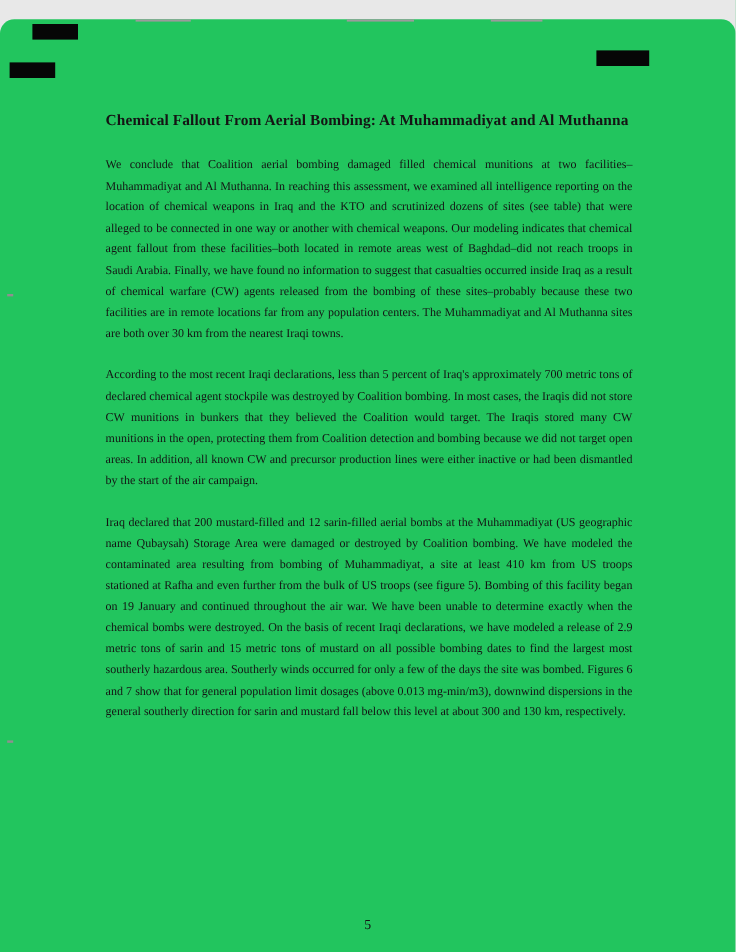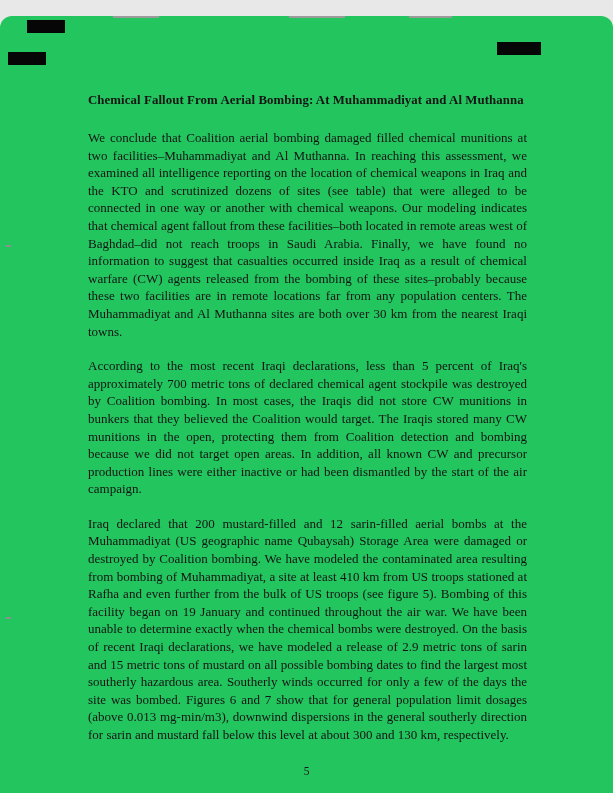--- a/index.html
+++ b/index.html
@@ -32,21 +32,21 @@
     top: 77px;
     width: 439px;
   }
   .doc-title {
     font-size: 12.8px;
     font-weight: bold;
     letter-spacing: 0.1px;
     margin: 0 0 21px 0;
   }
   .body-para {
-    font-size: 13px;
+    font-size: 10px;
     line-height: 17.6px;
     text-align: justify;
     margin: 0 0 17px 0;
   }
   .section-heading {
     font-size: 13.2px;
     font-weight: bold;
     margin: 16px 0 12px 0;
   }
   .page-number {

